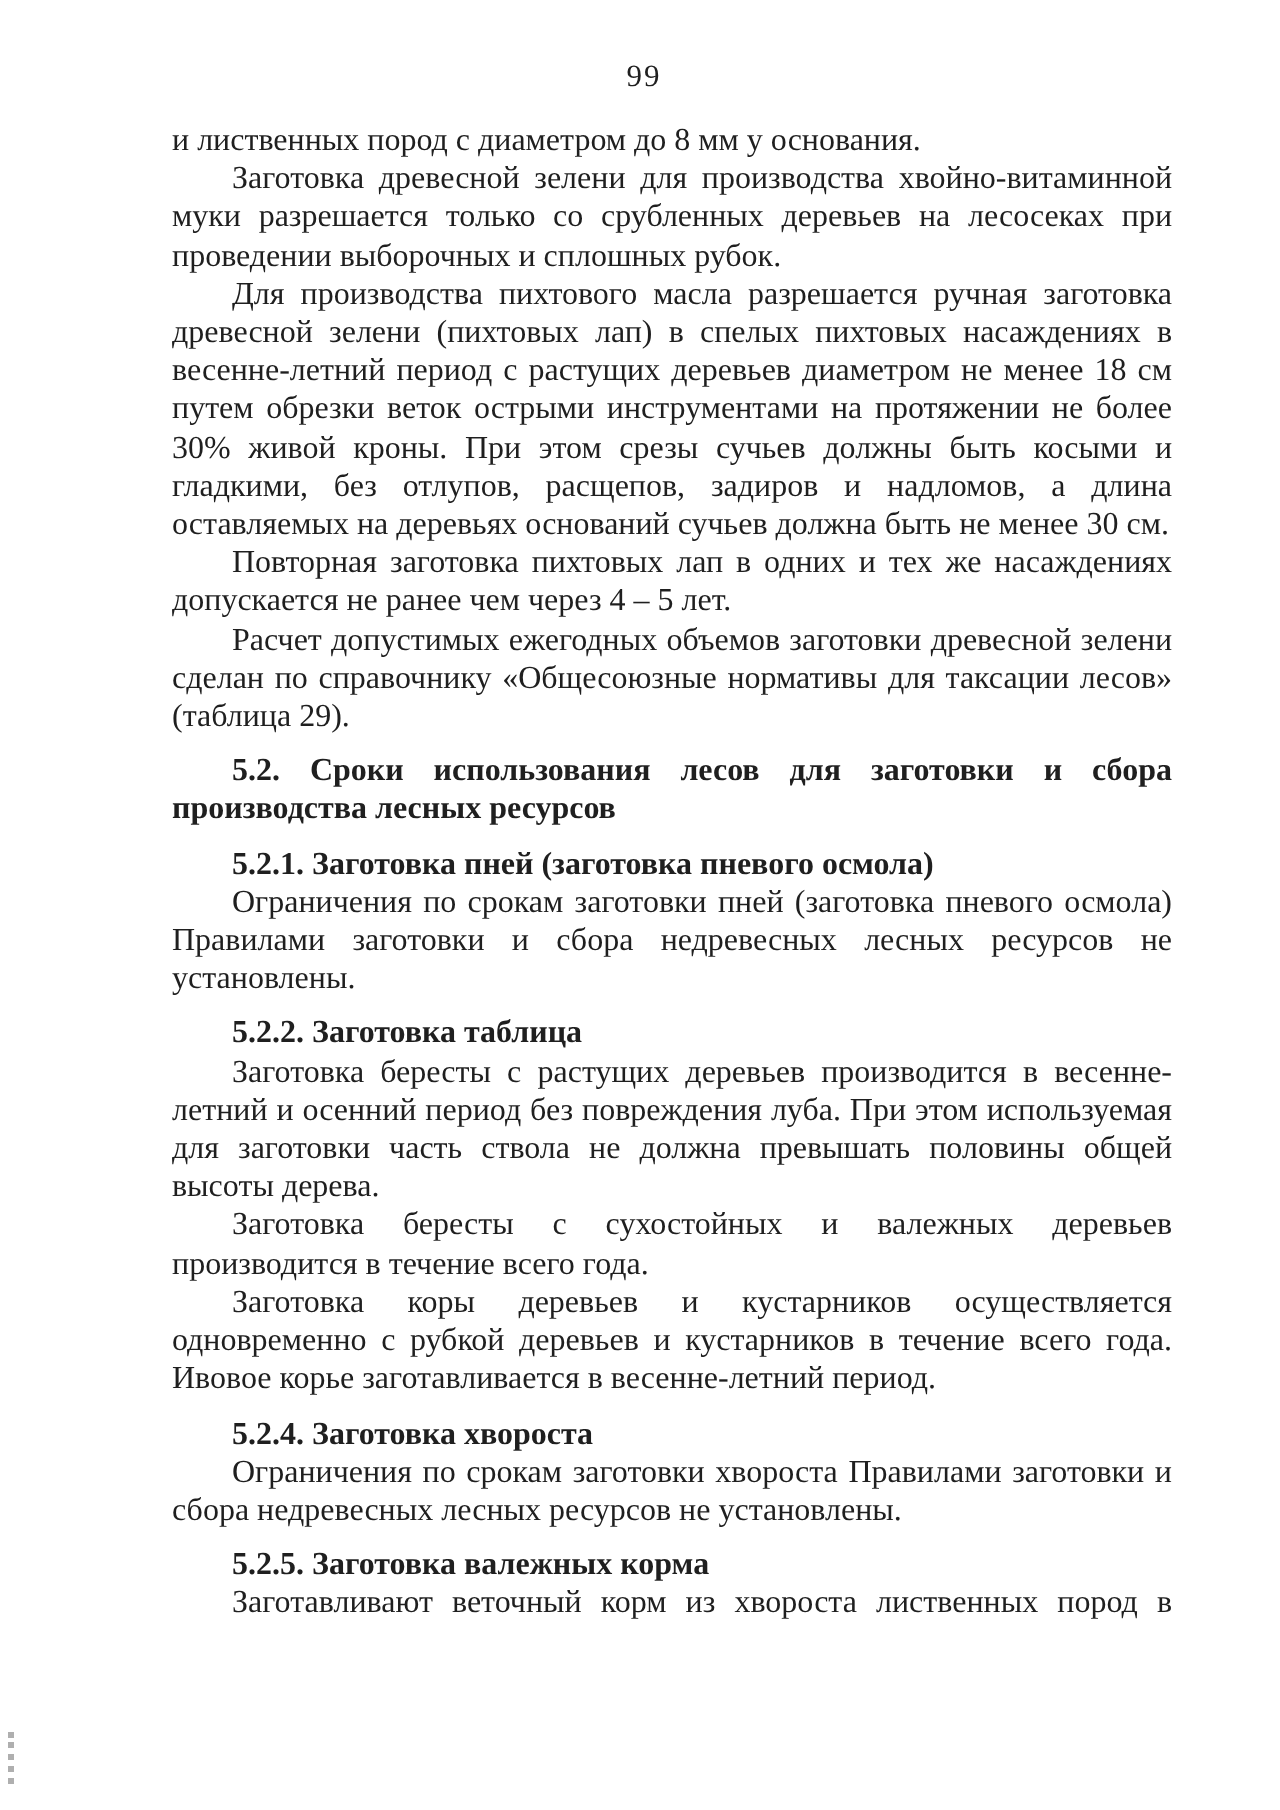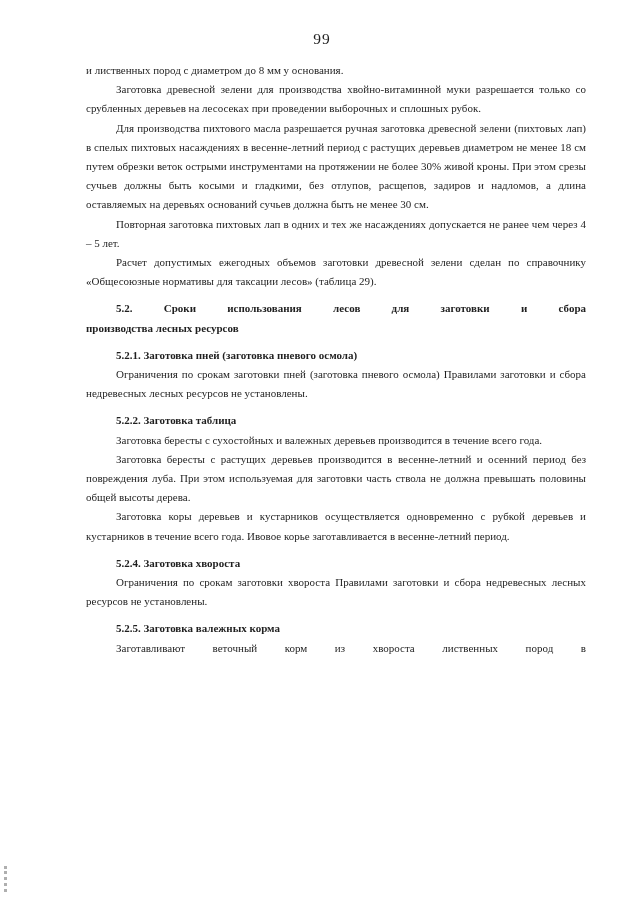--- a/index.html
+++ b/index.html
@@ -21,21 +21,21 @@
     text-align: center;
     font-size: 15.5px; line-height: 17px;
     letter-spacing: 1px;
   }
   .document-body {
     position: absolute;
     top: 61px; left: 86px; width: 500px;
   }
   .blk {
     margin: 0;
-    font-size: 11px;
+    font-size: 16px;
     line-height: 19.2px;
     text-align: justify;
     text-indent: 30px;
   }
   .blk.noindent { text-indent: 0; }
   .blk.heading { font-weight: bold; margin-top: 8px; }
   .blk.fill { text-align-last: justify; }
   .hline { display: block; }
   .hline.first { text-align-last: justify; }
   .hline.rest { text-indent: 0; }
@@ -58,22 +58,22 @@
       <p class="blk para">Для производства пихтового масла разрешается ручная заготовка древесной зелени (пихтовых лап) в спелых пихтовых насаждениях в весенне-летний период с растущих деревьев диаметром не менее 18 см путем обрезки веток острыми инструментами на протяжении не более 30% живой кроны. При этом срезы сучьев должны быть косыми и гладкими, без отлупов, расщепов, задиров и надломов, а длина оставляемых на деревьях оснований сучьев должна быть не менее 30 см.</p>
       <p class="blk para">Повторная заготовка пихтовых лап в одних и тех же насаждениях допускается не ранее чем через 4 – 5 лет.</p>
       <p class="blk para">Расчет допустимых ежегодных объемов заготовки древесной зелени сделан по справочнику «Общесоюзные нормативы для таксации лесов» (таблица 29).</p>
       <p class="blk heading">
         <span class="hline first">5.2. Сроки использования лесов для заготовки и сбора</span>
         <span class="hline rest">производства лесных ресурсов</span>
       </p>
       <p class="blk heading">5.2.1. Заготовка пней (заготовка пневого осмола)</p>
       <p class="blk para">Ограничения по срокам заготовки пней (заготовка пневого осмола) Правилами заготовки и сбора недревесных лесных ресурсов не установлены.</p>
       <p class="blk heading">5.2.2. Заготовка таблица</p>
+      <p class="blk para">Заготовка бересты с растущих деревьев производится в весенне-летний и осенний период без повреждения луба. При этом используемая для заготовки часть ствола не должна превышать половины общей высоты дерева.</p>
       <p class="blk para">Заготовка бересты с сухостойных и валежных деревьев производится в течение всего года.</p>
-      <p class="blk para">Заготовка бересты с растущих деревьев производится в весенне-летний и осенний период без повреждения луба. При этом используемая для заготовки часть ствола не должна превышать половины общей высоты дерева.</p>
       <p class="blk para">Заготовка коры деревьев и кустарников осуществляется одновременно с рубкой деревьев и кустарников в течение всего года. Ивовое корье заготавливается в весенне-летний период.</p>
       <p class="blk heading">5.2.4. Заготовка хвороста</p>
       <p class="blk para">Ограничения по срокам заготовки хвороста Правилами заготовки и сбора недревесных лесных ресурсов не установлены.</p>
       <p class="blk heading">5.2.5. Заготовка валежных корма</p>
       <p class="blk para fill">Заготавливают веточный корм из хвороста лиственных пород в</p>
     </div>
 
   <div class="scan-artifact"></div>
 </div>
 

